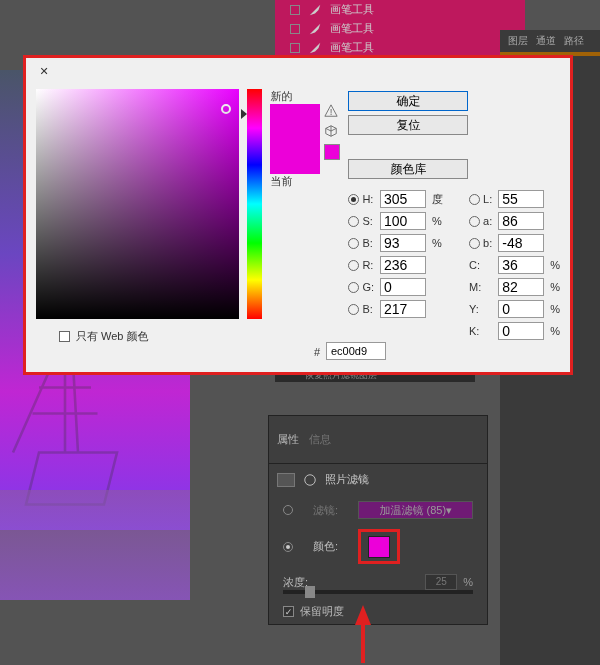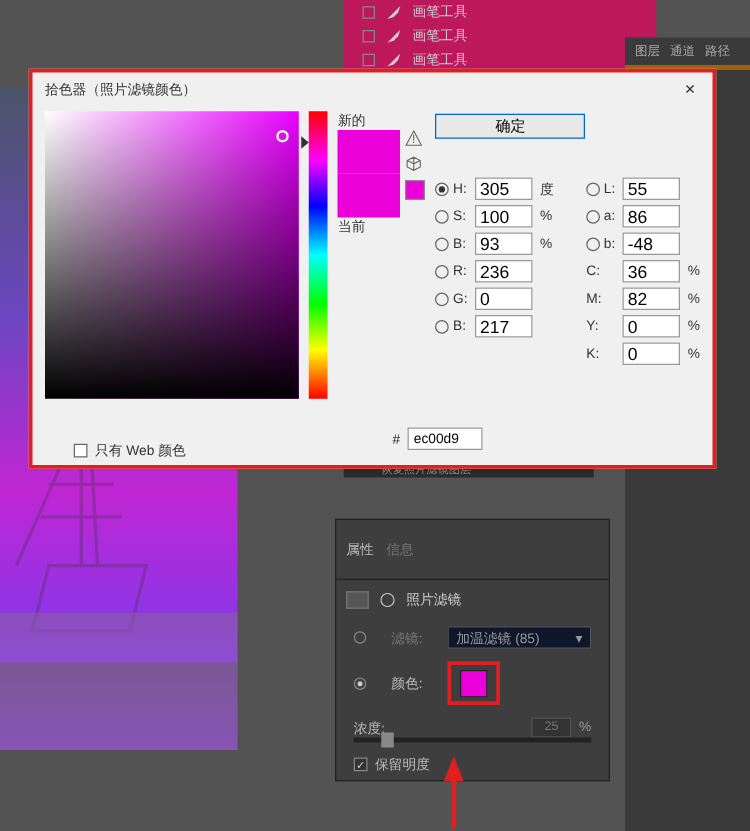--- a/index.html
+++ b/index.html
@@ -35,34 +35,34 @@
 .pv-icons{display:flex;flex-direction:column;gap:6px;margin-left:4px}
 .pv-ico{width:14px;height:14px;color:#666}
 .pv-sm{width:16px;height:16px;border:1px solid #888;background:#ec00d9}
 .values-col{flex:1;display:flex;flex-direction:column;gap:3px;padding-top:2px}
 .btn-row{display:flex;flex-direction:column;gap:4px;margin-bottom:8px}
 .ps-btn{width:120px;height:20px;border:1px solid #888;background:#e8e8e8;text-align:center;line-height:18px;font-size:12px;cursor:pointer}
 .val-grid{display:grid;grid-template-columns:auto 46px auto 14px auto 46px auto;gap:4px 6px;align-items:center;font-size:11px;color:#333}
 .radio{width:11px;height:11px;border:1px solid #666;border-radius:50%;display:inline-flex;align-items:center;justify-content:center}
 .radio.sel::after{content:"";width:5px;height:5px;background:#333;border-radius:50%}
 .num-inp{width:46px;height:18px;border:1px solid #999;background:#fff;padding:0 3px;font-size:14px}
-.hex-row{position:absolute;left:33px;bottom:4px;display:flex;align-items:center;gap:6px;font-size:11px;color:#333}
+.hex-row{position:absolute;left:33px;bottom:28px;display:flex;align-items:center;gap:6px;font-size:11px;color:#333}
 .web-chk{width:11px;height:11px;border:1px solid #666;background:#fff}
 .hex-inp{width:60px;height:18px;border:1px solid #999;background:#fff;padding:0 4px;position:absolute;left:300px;bottom:12px;font-size:11px}
 .hex-hash{position:absolute;left:288px;bottom:14px;font-size:11px;color:#333}
 .bottom-strip{position:absolute;left:275px;top:368px;width:200px;height:14px;background:#2a2a2a;color:#888;font-size:9px;padding:1px 30px}
 .props-panel{position:absolute;left:268px;top:415px;width:220px;height:210px;background:#3e3e3e;border:1px solid #222;color:#bbb}
 .props-tabs{display:flex;gap:10px;padding:16px 8px;border-bottom:1px solid #222;font-size:11px}
 .props-head{display:flex;align-items:center;gap:8px;padding:8px;color:#ccc}
 .props-ico{width:18px;height:14px;background:#555;border:1px solid #777}
 .props-body{padding:6px 14px;display:flex;flex-direction:column;gap:10px}
 .p-row{display:flex;align-items:center;gap:20px;font-size:11px}
 .p-radio{width:10px;height:10px;border:1px solid #888;border-radius:50%;display:inline-flex;align-items:center;justify-content:center}
 .p-radio.sel::after{content:"";width:4px;height:4px;background:#ccc;border-radius:50%}
-.p-dd{flex:1;height:18px;background:#0f172a;border:1px solid #555;color:#999;padding:0 6px;font-size:10px;display:flex;align-items:center;justify-content:space-between}
+.p-dd{flex:1;height:18px;background:#701a75;border:1px solid #555;color:#999;padding:0 6px;font-size:10px;display:flex;align-items:center;justify-content:center}
 .color-box-hl{width:42px;height:35px;border:3px solid #e02020;display:flex;align-items:center;justify-content:center}
 .color-sw{width:22px;height:22px;background:#ec00d9;border:1px solid #222}
 .slider-row{display:flex;align-items:center;gap:6px}
 .slider{flex:1;height:4px;background:#222;position:relative}
 .slider-h{position:absolute;left:22px;top:-4px;width:10px;height:12px;background:#888}
 .pct-box{width:32px;height:16px;background:#333;border:1px solid #555;color:#777;text-align:center;font-size:10px;line-height:14px}
 .chk-row{display:flex;align-items:center;gap:6px}
 .chk{width:11px;height:11px;border:1px solid #888;background:#333;display:flex;align-items:center;justify-content:center;color:#ccc;font-size:9px}
 .arrow{position:absolute;left:355px;top:605px;width:0;height:0;border-left:8px solid transparent;border-right:8px solid transparent;border-bottom:20px solid #e02020}
 .arrow-line{position:absolute;left:361px;top:623px;width:4px;height:40px;background:#e02020}
@@ -116,21 +116,20 @@
       <div class="layer-thumb lt1" style="width:26px;height:20px"></div>
       <div class="layer-thumb" style="width:26px;height:20px;background:#fff"></div>
     </div>
     <div class="layer-thumb lt2" style="width:44px;height:32px"></div>
     <span style="color:#aaa;font-size:9px;font-style:italic">缩放</span>
   </div>
 </div>
 
 <div class="dialog">
   <div class="dlg-title">
-    <span>拾色器（照片滤镜颜色）</span>
     <span class="close">✕</span>
   </div>
   <div class="dlg-body">
     <div class="color-field">
       <div class="cf-cursor"></div>
     </div>
     <div class="hue-strip">
       <div class="hue-ptr"></div>
     </div>
     <div style="display:flex;flex-direction:column">
@@ -149,22 +148,24 @@
               <path d="M8 2 L14 5 L14 11 L8 14 L2 11 L2 5 Z M8 2 L8 8 L14 5 M8 8 L2 5 M8 8 L8 14" fill="none" stroke="#666"></path>
             </svg>
           <div class="pv-sm"></div>
         </div>
       </div>
       <span class="pv-label">当前</span>
     </div>
     <div class="values-col">
       <div class="btn-row">
         <div class="ps-btn" style="border:1px solid #06c">确定</div>
+        <div class="ps-btn">复位</div>
         <div style="height:6px"></div>
         <div style="height:6px"></div>
+        <div class="ps-btn">颜色库</div>
       </div>
       <div class="val-grid">
         <span style="display:flex;align-items:center;gap:3px">
             <span class="radio sel"></span>
             <span class="lbl">H:</span>
           </span>
         <input class="num-inp" value="305" style="">
         <span class="lbl">度</span>
         <span></span>
         <span style="display:flex;align-items:center;gap:3px">

